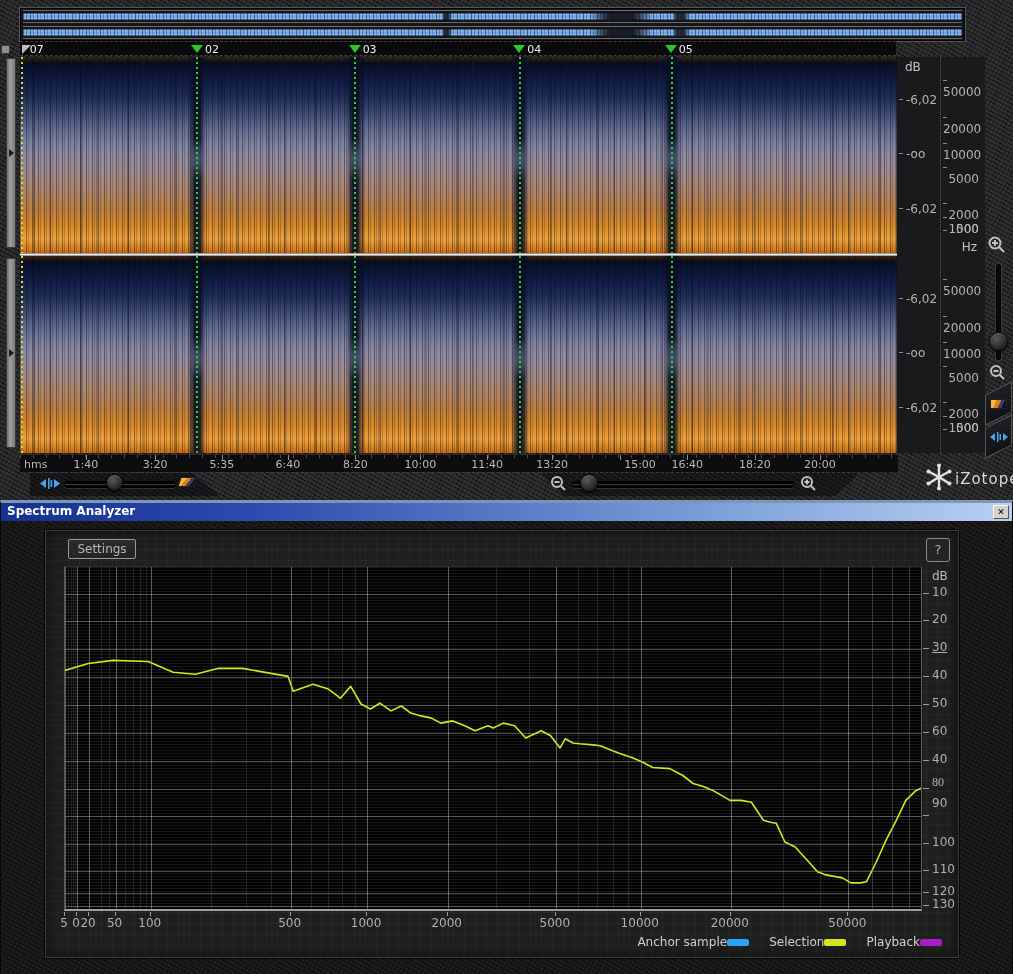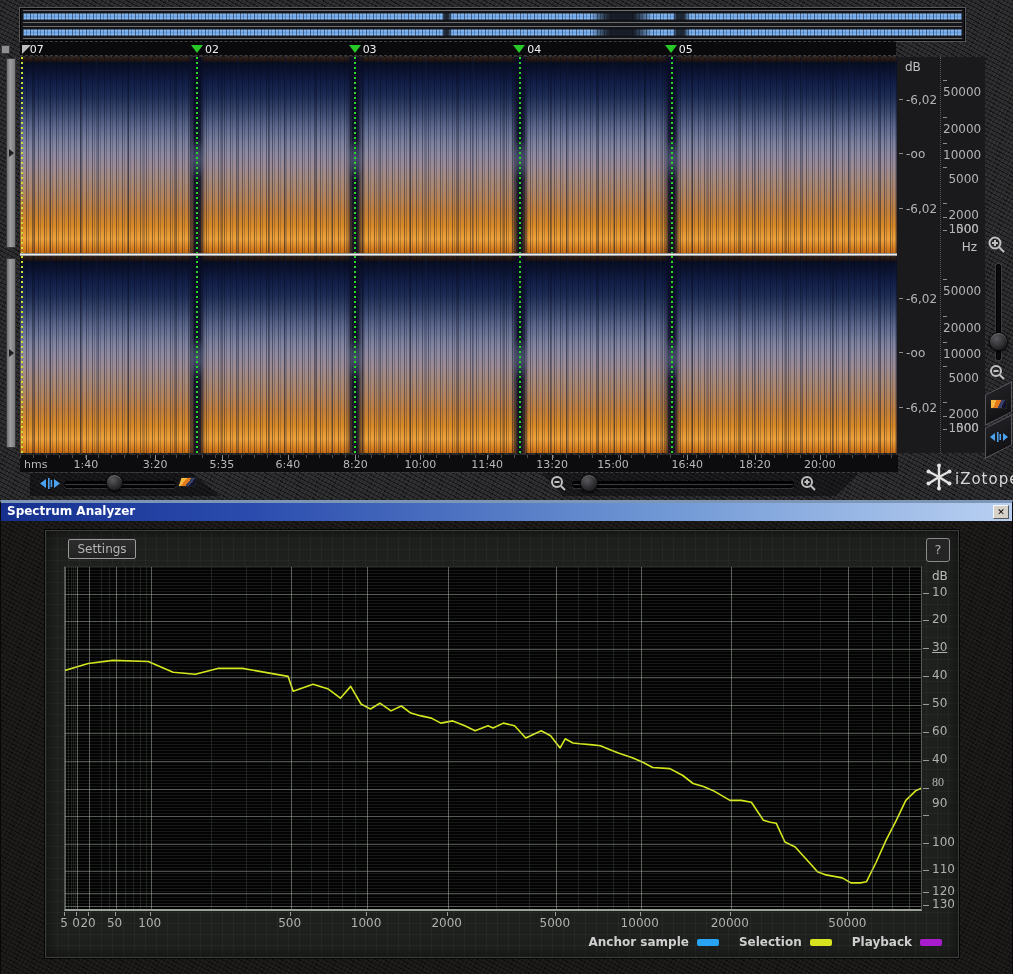--- a/index.html
+++ b/index.html
@@ -127,21 +127,21 @@
   .vmajor{position:absolute;top:0;bottom:0;width:1px;background:rgba(175,185,175,0.5);}
   .vminor{position:absolute;top:0;bottom:0;width:1px;background:rgba(120,130,120,0.22);}
   .hmajor{position:absolute;left:0;right:0;height:1px;background:rgba(175,185,175,0.42);}
   .curve-svg{position:absolute;left:0;top:0;}
   .ylabel{position:absolute;left:886px;width:30px;font-size:12px;color:#b0b0b0;}
   .ytickmark{position:absolute;left:877px;width:6px;height:1px;background:#9a9a9a;}
   .ydb{position:absolute;left:886px;top:38px;font-size:12px;color:#bcbcbc;}
   .xlabel{position:absolute;top:385px;font-size:12px;color:#b0b0b0;transform:translateX(-50%);}
   .xtickmark{position:absolute;top:381px;width:1px;height:4px;background:#9a9a9a;}
   .legend{position:absolute;right:16px;top:404px;display:flex;gap:20px;align-items:center;}
-  .lg-item{display:flex;align-items:center;gap:8px;font-size:12px;color:#cfcfcf;font-weight:bold;}
+  .lg-item{display:flex;align-items:center;gap:0;font-size:12px;color:#cfcfcf;}
   .lg-swatch{width:22px;height:7px;border-radius:2px;}
   .mag{stroke:#c0c0c0;stroke-width:2;fill:none;}
 </style>
 </head>
 <body>
 
 <div class="editor">
 
   <div class="overview">
     <div class="lane l1">
@@ -238,21 +238,21 @@
       <div class="ruler-label" style="left: 267.79px;">6:40</div>
       <div class="ruler-tick" style="left: 267.79px;"></div>
       <div class="ruler-label" style="left: 335.396px;">8:20</div>
       <div class="ruler-tick" style="left: 335.396px;"></div>
       <div class="ruler-label" style="left: 400.368px;">10:00</div>
       <div class="ruler-tick" style="left: 400.368px;"></div>
       <div class="ruler-label" style="left: 467.096px;">11:40</div>
       <div class="ruler-tick" style="left: 467.096px;"></div>
       <div class="ruler-label" style="left: 532.068px;">13:20</div>
       <div class="ruler-tick" style="left: 532.068px;"></div>
-      <div class="ruler-label" style="left: 593px;">15:00</div>
+      <div class="ruler-label" style="left: 620px;">15:00</div>
       <div class="ruler-tick" style="left: 599.674px;"></div>
       <div class="ruler-label" style="left: 667.28px;">16:40</div>
       <div class="ruler-tick" style="left: 667.28px;"></div>
       <div class="ruler-label" style="left: 734.886px;">18:20</div>
       <div class="ruler-tick" style="left: 734.886px;"></div>
       <div class="ruler-label" style="left: 799.858px;">20:00</div>
       <div class="ruler-tick" style="left: 799.858px;"></div>
     </div>
 
   <div class="tb-left-bg"></div>

